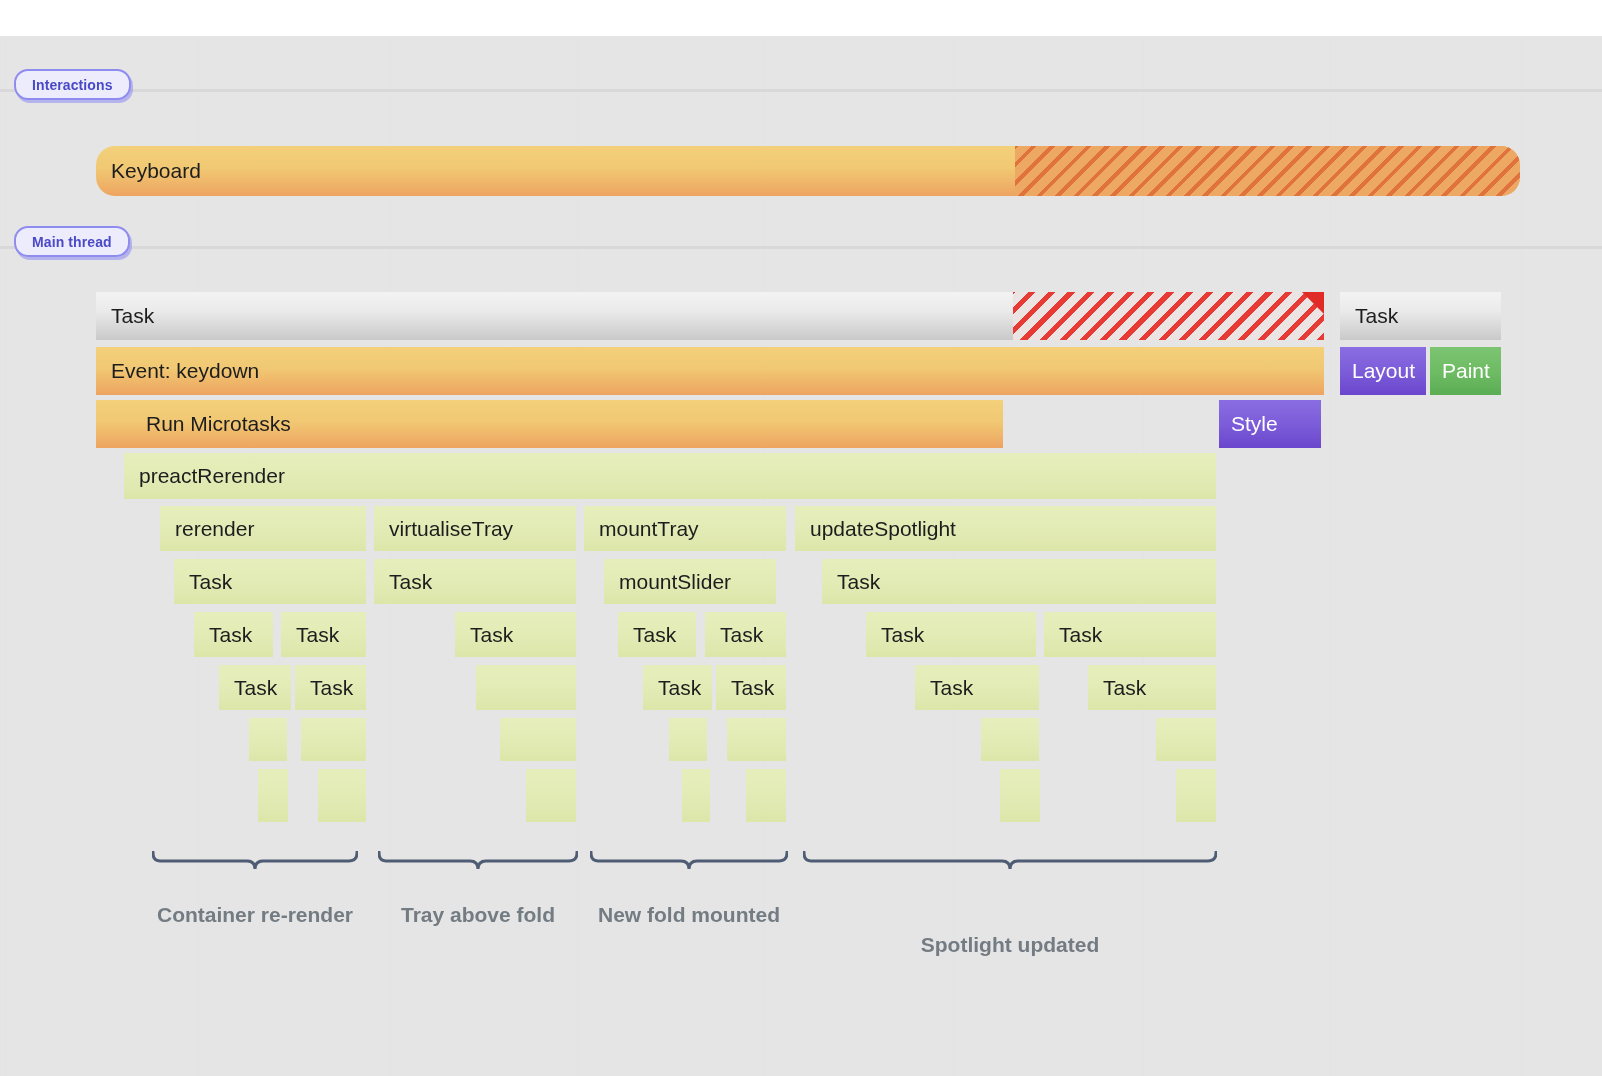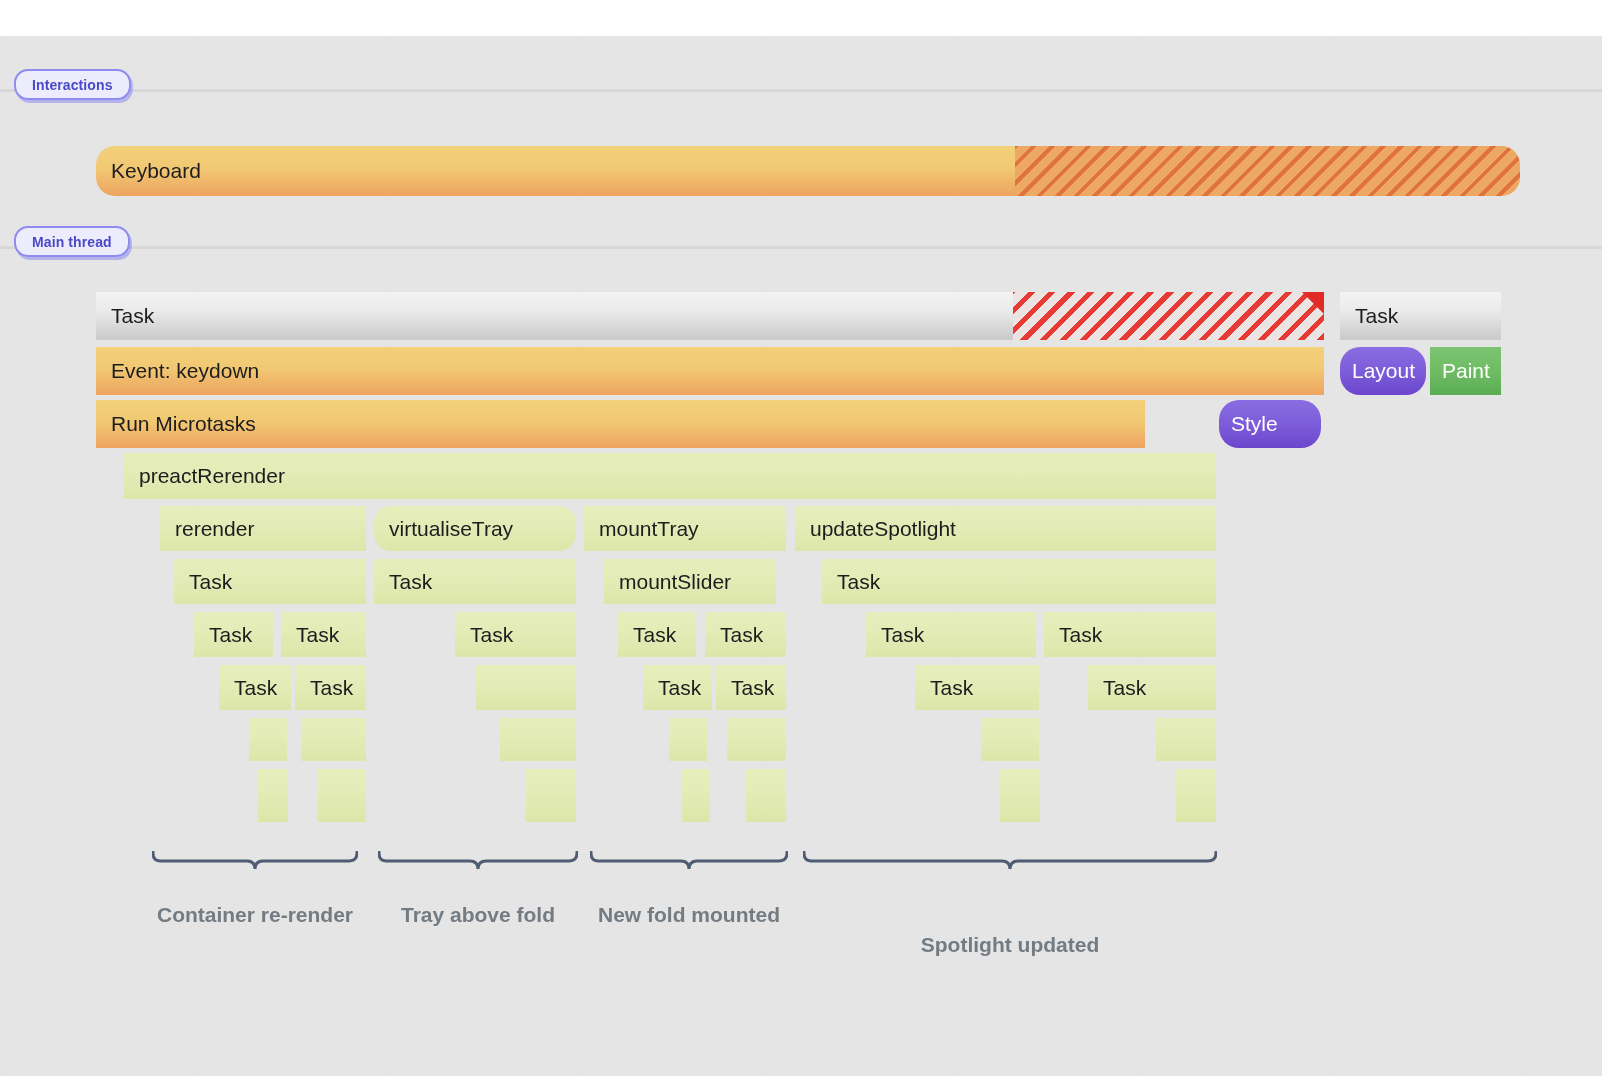--- a/index.html
+++ b/index.html
@@ -81,21 +81,20 @@
   }
   .bar.gray {
     background: linear-gradient(to bottom, #f3f3f3 0%, #eaeaea 40%, #c9c9c9 100%);
   }
   .bar.green {
     background: linear-gradient(to bottom, #e6eebc 0%, #e2eab4 60%, #dce6a8 100%);
   }
   .bar.purple {
     background: linear-gradient(to bottom, #8a6de2 0%, #7b5bd8 55%, #6a46cd 100%);
     color: #ffffff;
-    border-radius: 20px;
   }
   .bar.greenblk {
     background: linear-gradient(to bottom, #7cc471 0%, #6dbb63 55%, #5aad53 100%);
     color: #ffffff;
   }
   .bar.purple .lbl,
   .bar.greenblk .lbl {
     padding-left: 12px;
   }
 
@@ -192,33 +191,33 @@
       </div>
       <div class="bar orange" style="left: 96px; top: 311px; width: 1228px; height: 48px;">
         <span class="lbl">Event: keydown</span>
       </div>
       <div class="bar purple" style="left: 1340px; top: 311px; width: 86px; height: 48px;">
         <span class="lbl">Layout</span>
       </div>
       <div class="bar greenblk" style="left: 1430px; top: 311px; width: 71px; height: 48px;">
         <span class="lbl">Paint</span>
       </div>
-      <div class="bar orange" style="left: 96px; top: 364px; width: 1049px; height: 48px;">
+      <div class="bar orange" style="left: 96px; top: 364px; width: 907px; height: 48px; padding-left: 35px;">
         <span class="lbl">Run Microtasks</span>
       </div>
       <div class="bar purple" style="left: 1219px; top: 364px; width: 102px; height: 48px;">
         <span class="lbl">Style</span>
       </div>
       <div class="bar green" style="left: 124px; top: 417px; width: 1092px; height: 46px;">
         <span class="lbl">preactRerender</span>
       </div>
       <div class="bar green" style="left: 160px; top: 470px; width: 206px; height: 45px;">
         <span class="lbl">rerender</span>
       </div>
-      <div class="bar green" style="left: 374px; top: 470px; width: 202px; height: 45px; border-radius: 17px;">
+      <div class="bar green" style="left: 374px; top: 470px; width: 202px; height: 45px;">
         <span class="lbl">virtualiseTray</span>
       </div>
       <div class="bar green" style="left: 584px; top: 470px; width: 202px; height: 45px;">
         <span class="lbl">mountTray</span>
       </div>
       <div class="bar green" style="left: 795px; top: 470px; width: 421px; height: 45px;">
         <span class="lbl">updateSpotlight</span>
       </div>
       <div class="bar green" style="left: 174px; top: 523px; width: 192px; height: 45px;">
         <span class="lbl">Task</span>

